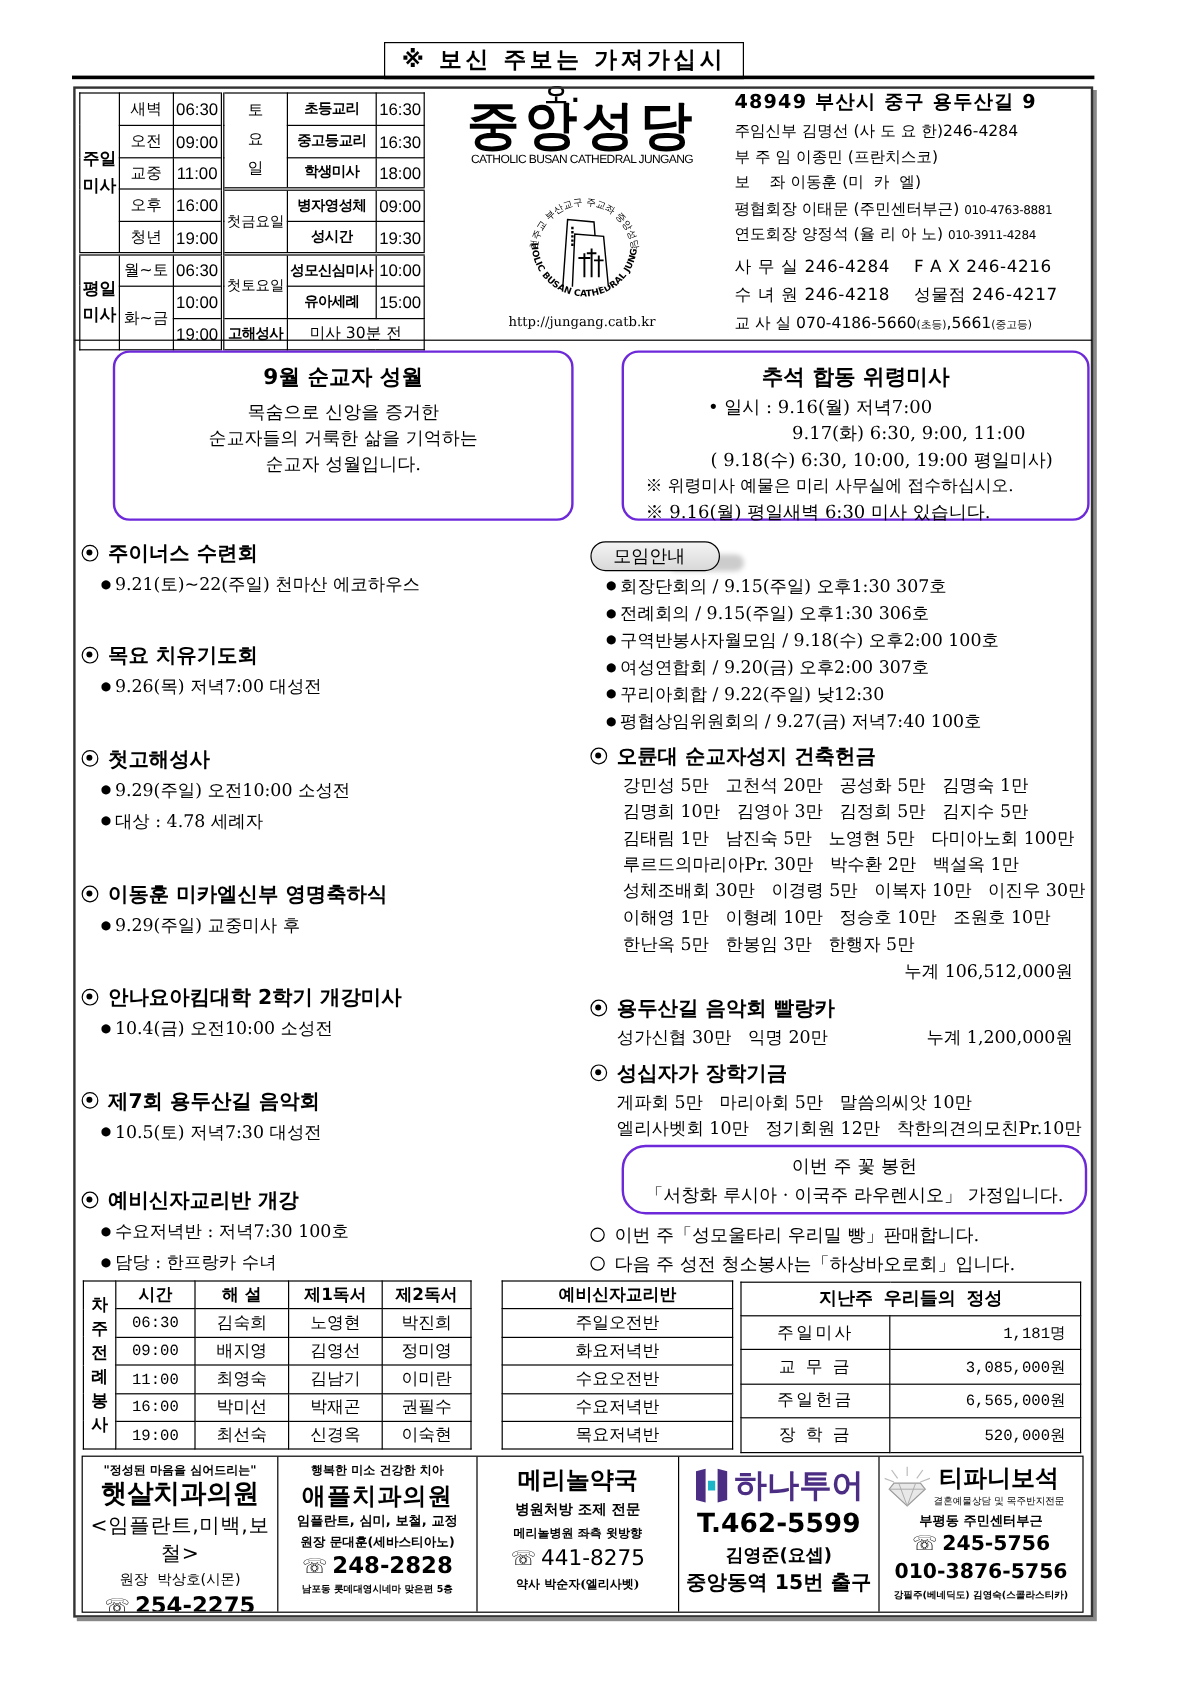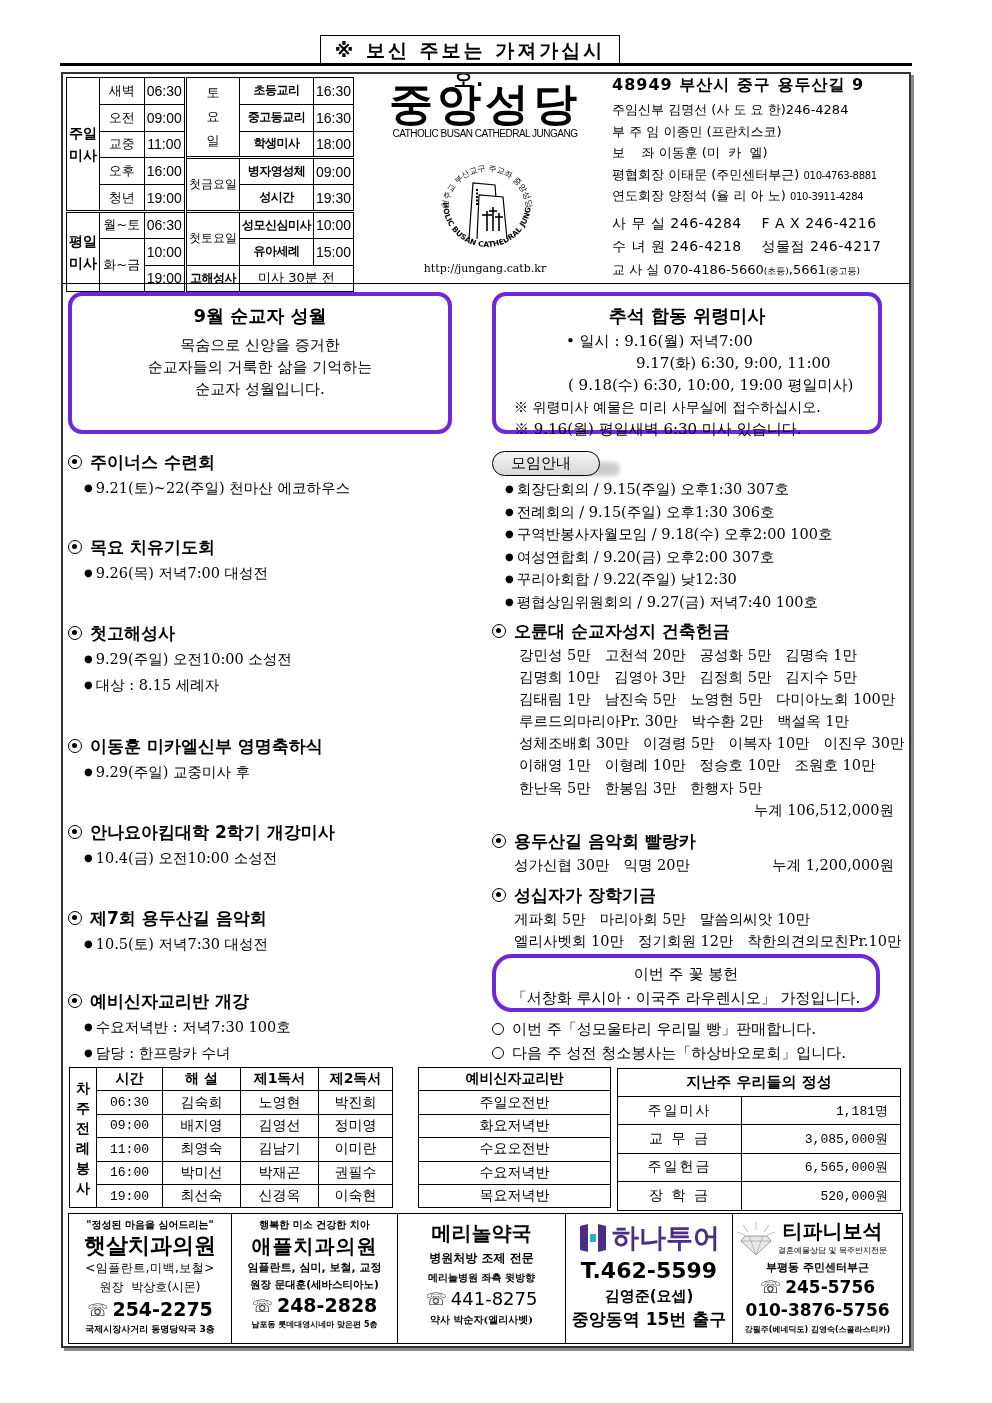--- a/index.html
+++ b/index.html
@@ -37,21 +37,21 @@
   #contact { left: 612px; top: 75px; width: 298px; font-size: 13px; }
   #contact .addr { font-weight: bold; font-size: 16px; letter-spacing: 1px; margin-bottom: 3px; }
   #contact .row { height: 21.5px; line-height: 21.5px; white-space: nowrap; }
   #contact .small { font-size: 10px; letter-spacing: -0.3px; }
   #contact .office { font-size: 14px; letter-spacing: 0.5px; height: 23px; line-height: 23px; white-space: nowrap; }
   #contact .tiny { font-size: 9px; }
 
   #midline { left: 62px; top: 283px; width: 848px; height: 1px; background: #000; }
 
   
-  .rbox { border: 4px solid #6d28d9; border-radius: 14px; }
+  .rbox { border: 2px solid #6d28d9; border-radius: 14px; margin-left: 26px; }
   #box-martyr { left: 68px; top: 292px; width: 384px; height: 142px; text-align: center; }
   #box-martyr .h { font-size: 18px; font-weight: bold; margin-top: 8px; }
   #box-martyr .l { font-size: 15px; line-height: 22px; }
   #box-martyr .l1 { margin-top: 6px; }
   #box-martyr .last { font-size: 14px; margin-top: 3px; letter-spacing: -0.3px; }
 
   #box-chuseok { left: 492px; top: 292px; width: 390px; height: 142px; }
   #box-chuseok .h { font-size: 18px; font-weight: bold; text-align: center; margin-top: 8px; }
   #box-chuseok .l { font-size: 15px; line-height: 22px; white-space: nowrap; }
 
@@ -88,21 +88,21 @@
   #duty th { font-weight: bold; font-size: 14px; }
   #duty td.side { font-weight: bold; width: 27px; font-size: 14px; line-height: 20px; }
   #duty .t { font-family: "Liberation Mono", monospace; font-size: 13px; }
 
   #catech { left: 418px; top: 1067px; width: 193px; font-size: 14px; }
   #catech td, #catech th { border: 1px solid #000; text-align: center; height: 23.4px; }
   #catech th { font-weight: bold; }
 
   #offering { left: 617px; top: 1068px; width: 284px; font-size: 14px; }
   #offering td, #offering th { border: 1px solid #000; height: 28.4px; }
-  #offering th { font-weight: bold; font-size: 15px; height: 28px; }
+  #offering th { font-weight: bold; font-size: 15px; height: 28px; font-family: Liberation Mono, monospace; }
   #offering td.k { text-align: center; width: 124px; letter-spacing: 2px; }
   #offering td.v { text-align: right; padding-right: 12px; font-family: "Liberation Mono", monospace; font-size: 13px; }
 
   
   #ads { left: 68px; top: 1213px; width: 835px; height: 131px; border: 1px solid #000; display: flex; }
   .ad { border-right: 1px solid #000; text-align: center; overflow: hidden; }
   .ad:last-child { border-right: none; }
   .ad .phone-icon { font-size: 17px; margin-right: 4px; }
   #ad1 { width: 163px; }
   #ad2 { width: 166px; }
@@ -233,21 +233,21 @@
   <div class="title"><span class="dot"></span><span>주이너스 수련회</span></div>
   <div class="item serif"><span class="b">●</span><span>9.21(토)~22(주일) 천마산 에코하우스</span></div>
 </div>
 <div class="abs ev" style="top:534px">
   <div class="title"><span class="dot"></span><span>목요 치유기도회</span></div>
   <div class="item serif"><span class="b">●</span><span>9.26(목) 저녁7:00 대성전</span></div>
 </div>
 <div class="abs ev" style="top:620px">
   <div class="title"><span class="dot"></span><span>첫고해성사</span></div>
   <div class="item serif"><span class="b">●</span><span>9.29(주일) 오전10:00 소성전</span></div>
-  <div class="item serif"><span class="b">●</span><span>대상 : 8.15 세례자</span></div>
+  <div class="item serif"><span class="b">●</span><span>대상 : 4.78 세례자</span></div>
 </div>
 <div class="abs ev" style="top:733px">
   <div class="title"><span class="dot"></span><span>이동훈 미카엘신부 영명축하식</span></div>
   <div class="item serif"><span class="b">●</span><span>9.29(주일) 교중미사 후</span></div>
 </div>
 <div class="abs ev" style="top:819px">
   <div class="title"><span class="dot"></span><span>안나요아킴대학 2학기 개강미사</span></div>
   <div class="item serif"><span class="b">●</span><span>10.4(금) 오전10:00 소성전</span></div>
 </div>
 <div class="abs ev" style="top:905px">
@@ -395,21 +395,21 @@
         <td class="k">장 학 금</td>
         <td class="v">520,000원</td>
       </tr>
 </tbody>
   </table>
 
 <div id="ads" class="abs">
   <div id="ad1" class="ad">
     <div style="font-size:10px;margin-top:4px;font-weight:bold">"정성된 마음을 심어드리는"</div>
     <div style="font-size:22px;font-weight:bold;line-height:28px">햇살치과의원</div>
-    <div style="font-size:12px;letter-spacing:0.5px">&lt;임플란트,미백,보철&gt;</div>
+    <div style="font-size:17px;letter-spacing:0.5px">&lt;임플란트,미백,보철&gt;</div>
     <div style="font-size:12px;white-space:pre;margin-top:2px">원장  박상호(시몬)</div>
     <div style="font-size:19px;font-weight:bold;line-height:26px"><span class="phone-icon">☏</span><span>254-2275</span></div>
     <div style="font-size:9px;font-weight:bold">국제시장사거리 동명당약국 3층</div>
   </div>
   <div id="ad2" class="ad">
     <div style="font-size:10px;margin-top:4px;font-weight:bold">행복한 미소 건강한 치아</div>
     <div style="font-size:20px;font-weight:bold;line-height:28px;letter-spacing:1px">애플치과의원</div>
     <div style="font-size:11px;font-weight:bold">임플란트, 심미, 보철, 교정</div>
     <div style="font-size:10.5px;font-weight:bold;margin-top:3px">원장 문대훈(세바스티아노)</div>
     <div style="font-size:19px;font-weight:bold;line-height:26px"><span class="phone-icon">☏</span><span>248-2828</span></div>

